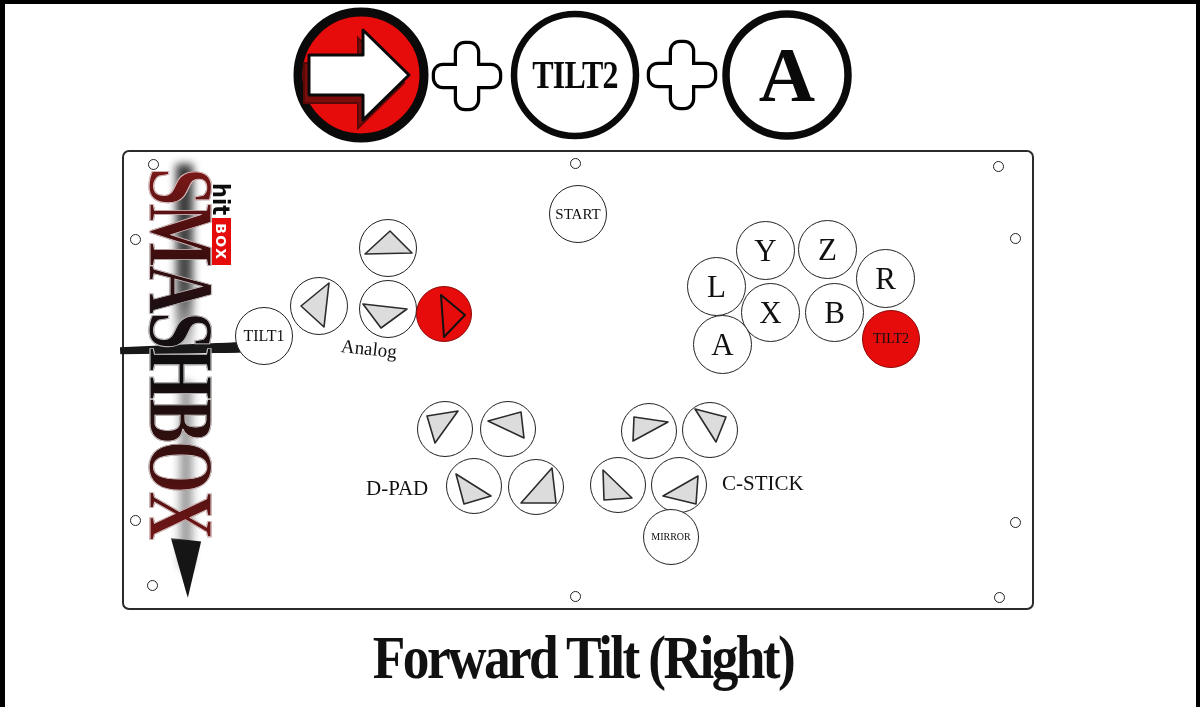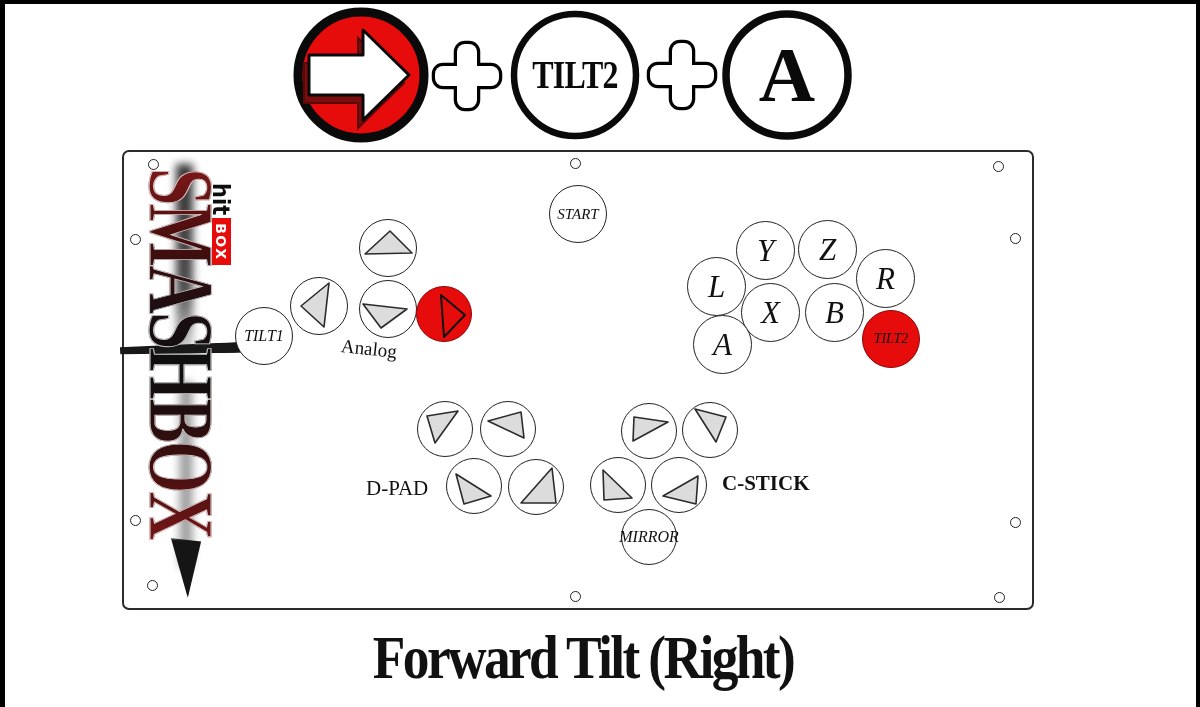--- a/index.html
+++ b/index.html
@@ -3,21 +3,21 @@
 <meta charset="utf-8">
 <style>
   html,body{margin:0;padding:0;background:#fff;}
   .stage{position:relative;width:1200px;height:707px;background:#fff;overflow:hidden;
          font-family:"Liberation Serif",serif;color:#111;}
   .bar{position:absolute;background:#000;}
   .panel{position:absolute;left:122px;top:150px;width:908px;height:456px;
          background:#fff;border:2px solid #2b2b2b;border-radius:7px;}
   .hole{position:absolute;width:9px;height:9px;border:1.4px solid #222;border-radius:50%;background:#fff;}
   .btn{position:absolute;border:1.6px solid #222;border-radius:50%;background:#fff;
-       display:flex;align-items:center;justify-content:center;text-align:center;line-height:1;font-style:italic;}
+       display:flex;align-items:center;justify-content:center;text-align:center;line-height:1;}
   .btn.red{background:var(--red,#e60c0c);border:1.5px solid #8f0707;}
   .btn svg{display:block;}
   .lbl{position:absolute;white-space:nowrap;}
   .tri{fill:#dcdcdc;stroke:#2b2b2b;stroke-width:1.6;stroke-linejoin:round;}
   .tri.redtri{fill:var(--red,#e60c0c);stroke:#111;stroke-width:2;}
   
   .smash-logo{position:absolute;left:218px;top:168px;width:525px;height:72px;
       transform-origin:0 0;transform:rotate(90deg) scaleX(0.72);
       font-family:"Liberation Serif",serif;font-weight:bold;font-size:94px;line-height:72px;
       letter-spacing:-3px;white-space:nowrap;
@@ -179,21 +179,21 @@
     <svg width="54" height="54" viewBox="-27 -27 54 54">
       <polygon class="tri" points="-18,-12 17,10 -10,18"></polygon>
       </svg>
   </div>
   <div class="btn" style="left:508px;top:459px;width:54px;height:54px;">
     <svg width="54" height="54" viewBox="-27 -27 54 54">
       <polygon class="tri" points="16,-19 20,16 -15,16"></polygon>
       </svg>
   </div>
 
-  <div class="lbl" style="left:722px;top:471px;font-size:21px;font-weight:bold;">C-STICK</div>
+  <div class="lbl" style="left:722px;top:471px;font-size:21px;">C-STICK</div>
   <div class="btn" style="left:621px;top:403px;width:54px;height:54px;">
     <svg width="54" height="54" viewBox="-27 -27 54 54">
       <polygon class="tri" points="-15,-14 19,-9 -16,10"></polygon>
       </svg>
   </div>
   <div class="btn" style="left:682px;top:402px;width:54px;height:54px;">
     <svg width="54" height="54" viewBox="-27 -27 54 54">
       <polygon class="tri" points="-15,-21 16,-13 6,12"></polygon>
       </svg>
   </div>
@@ -201,19 +201,19 @@
     <svg width="54" height="54" viewBox="-27 -27 54 54">
       <polygon class="tri" points="-15,-15 -14,15 14,13"></polygon>
       </svg>
   </div>
   <div class="btn" style="left:651px;top:457px;width:54px;height:54px;">
     <svg width="54" height="54" viewBox="-27 -27 54 54">
       <polygon class="tri" points="-16,11 19,-9 17,19"></polygon>
       </svg>
   </div>
 
-  <div class="btn" style="left:621px;top:509px;width:54px;height:54px;font-size:16px;">
+  <div class="btn" style="left:643px;top:509px;width:54px;height:54px;font-size:10px;">
     <span>MIRROR</span>
   </div>
 
   <div class="title">Forward Tilt (Right)</div>
 
 </div>
 
 </body></html>

